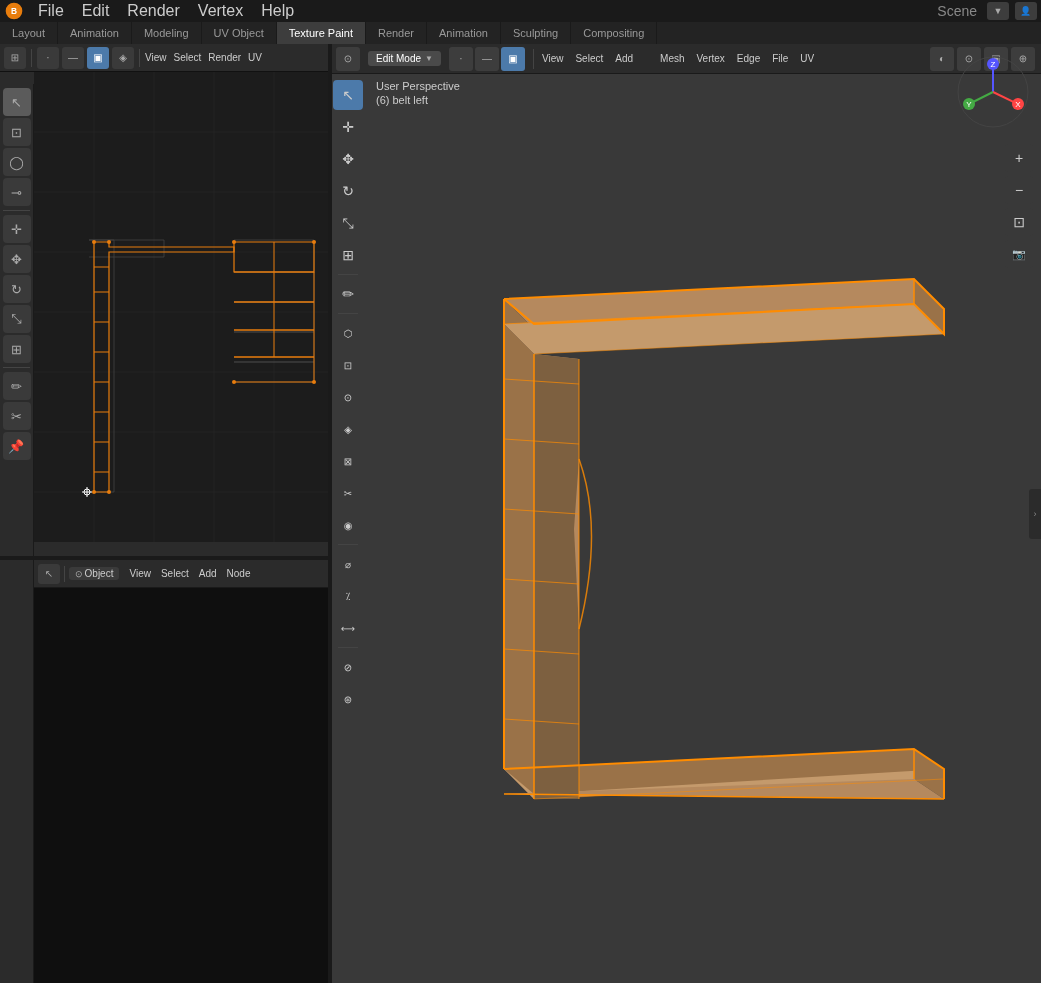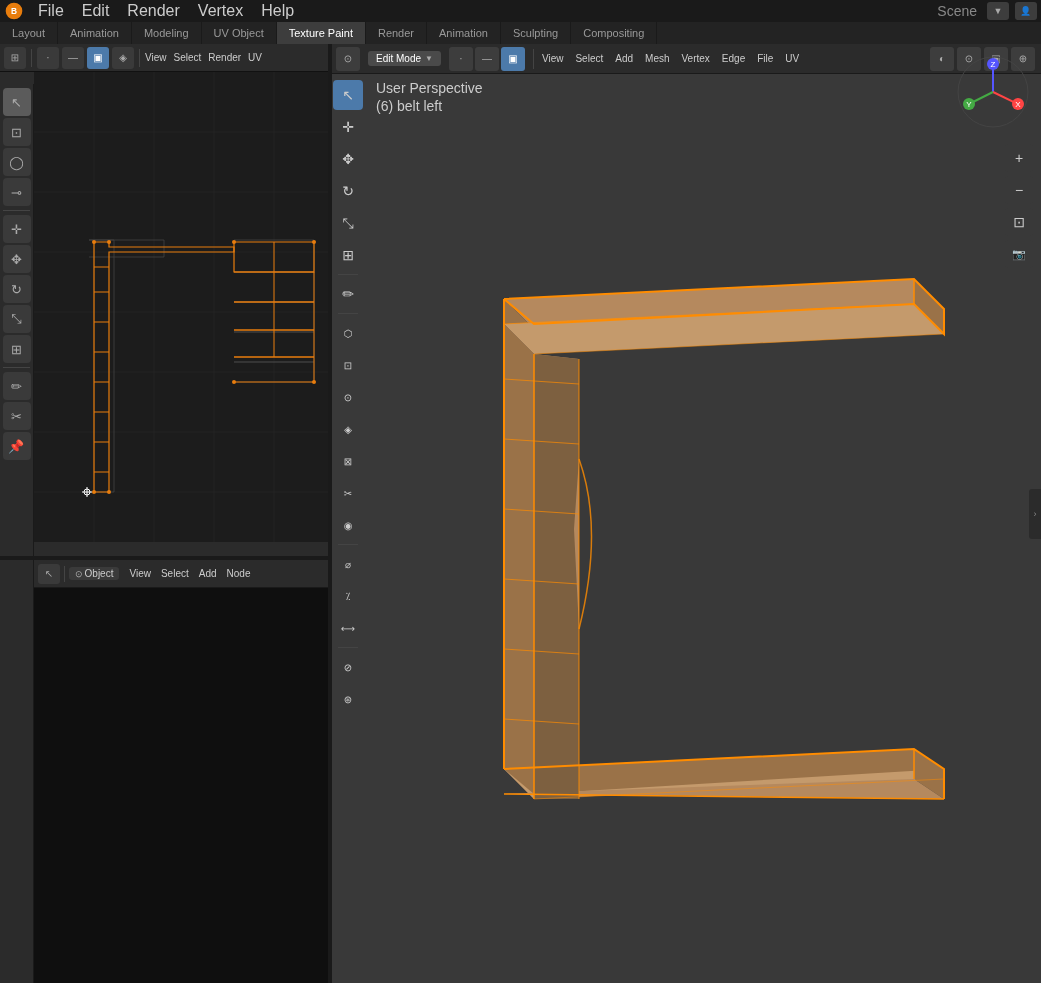--- a/index.html
+++ b/index.html
@@ -186,21 +186,21 @@
       align-items: center;
       justify-content: center;
     }
 
     
     .viewport-info {
       position: absolute;
       top: 36px;
       left: 46px;
       color: #ccc;
-      font-size: 14px;
+      font-size: 11px;
       z-index: 20;
     }
     .viewport-info div { margin-bottom: 2px; }
 
     
     .uv-mesh-overlay {
       position: absolute;
       top: 0;
       left: 0;
       width: 100%;
@@ -434,21 +434,21 @@
           <span style="font-size:10px;color:#aaa;">—</span>
         </div>
       <div style="width:24px;height:24px;background:#4c7aaa;border-radius:3px;display:flex;align-items:center;justify-content:center;cursor:pointer;">
           <span style="font-size:10px;color:#fff;">▣</span>
         </div>
     </div>
     <div style="width:1px;height:20px;background:#444;margin:0 4px;"></div>
     <span style="font-size:10px;color:#ccc;cursor:pointer;">View</span>
     <span style="font-size:10px;color:#ccc;cursor:pointer;margin-left:8px;">Select</span>
     <span style="font-size:10px;color:#ccc;cursor:pointer;margin-left:8px;">Add</span>
-    <span style="font-size:10px;color:#ccc;cursor:pointer;margin-left:8px;">Mesh</span>
+    <span style="font-size:10px;color:#ccc;cursor:pointer;margin-left:23px;">Mesh</span>
     <span style="font-size:10px;color:#ccc;cursor:pointer;margin-left:8px;">Vertex</span>
     <span style="font-size:10px;color:#ccc;cursor:pointer;margin-left:8px;">Edge</span>
     <span style="font-size:10px;color:#ccc;cursor:pointer;margin-left:8px;">File</span>
     <span style="font-size:10px;color:#ccc;cursor:pointer;margin-left:8px;">UV</span>
 
     <div style="margin-left:auto;display:flex;align-items:center;gap:3px;">
       <div style="width:24px;height:24px;background:#3d3d3d;border-radius:3px;display:flex;align-items:center;justify-content:center;cursor:pointer;">
           <span style="font-size:10px;color:#aaa;">◐</span>
         </div>
       <div style="width:24px;height:24px;background:#3d3d3d;border-radius:3px;display:flex;align-items:center;justify-content:center;cursor:pointer;">

